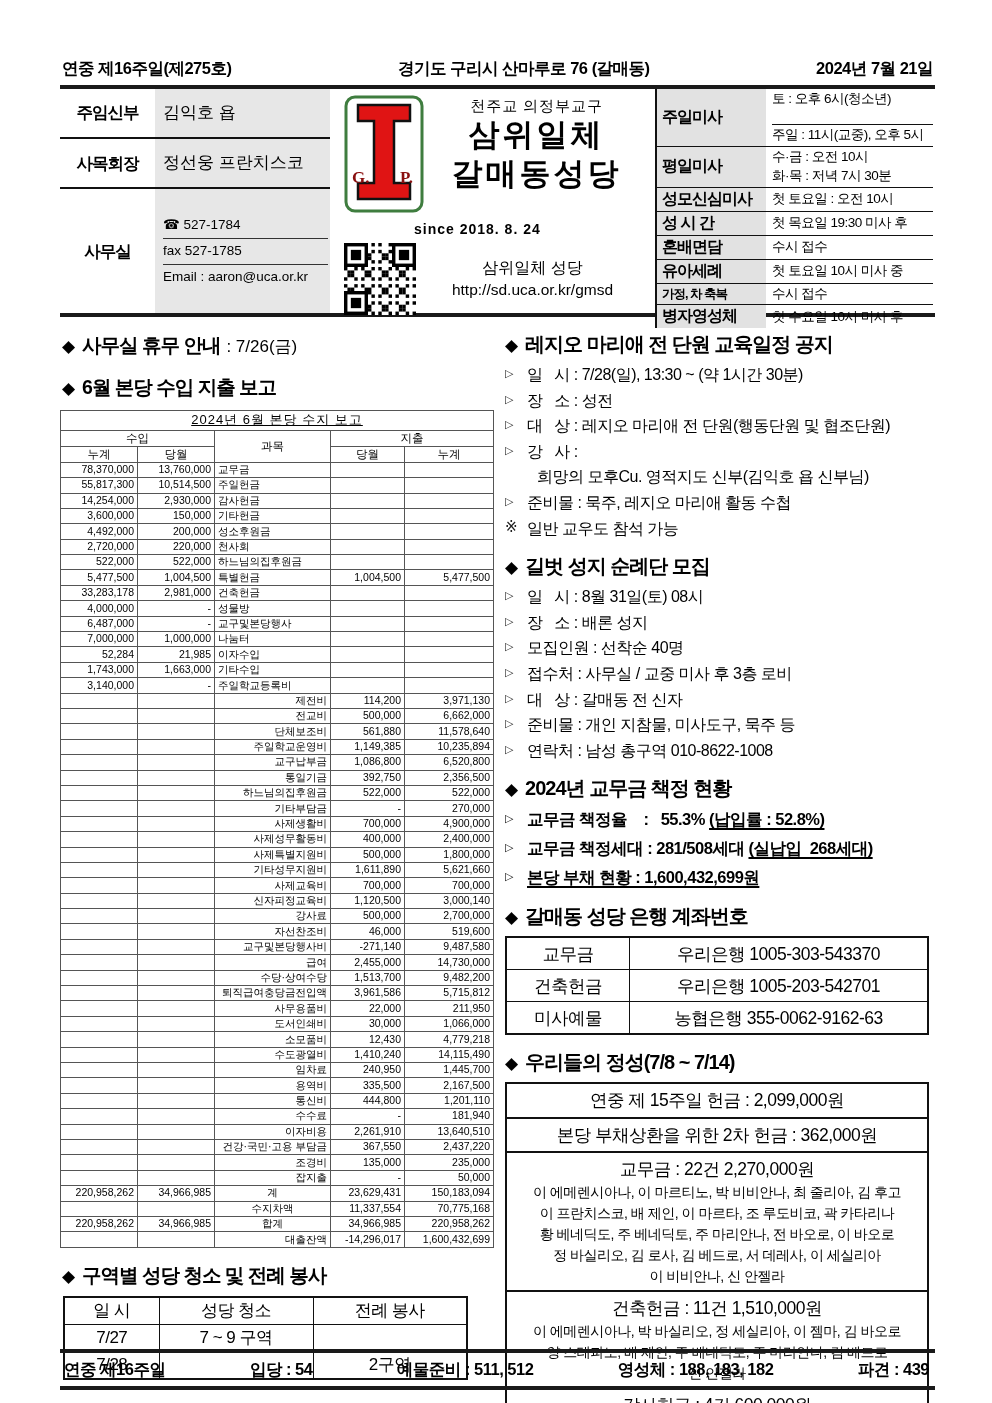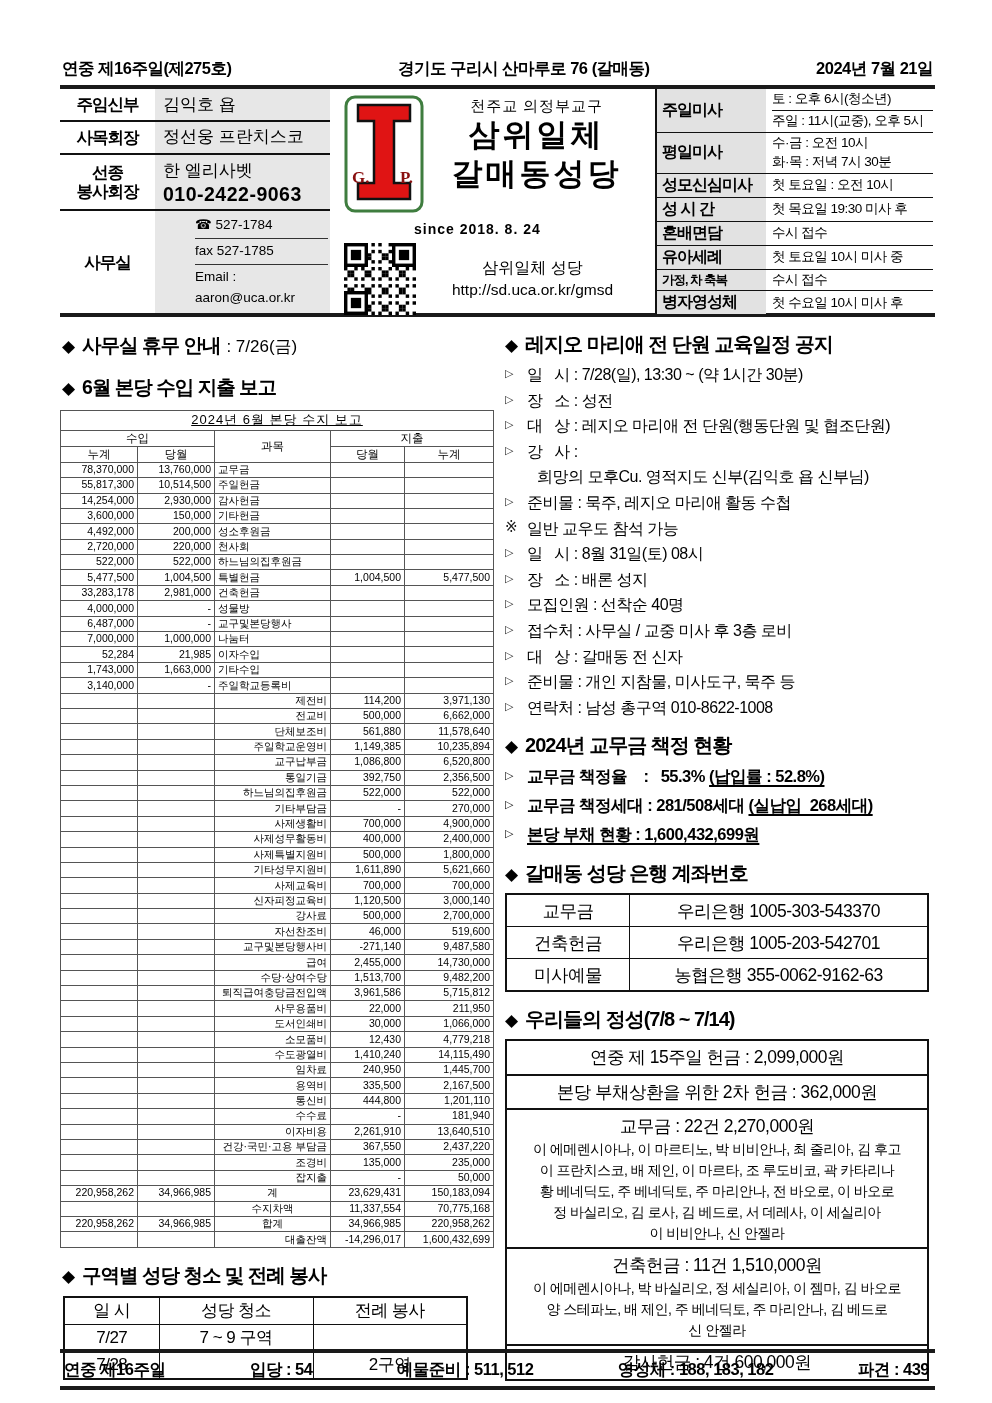--- a/index.html
+++ b/index.html
@@ -14,40 +14,40 @@
   .masthead{display:flex;height:224px;}
   table{border-collapse:collapse;}
   .contacts{width:270px;table-layout:fixed;}
   .contacts tr{border-bottom:2px solid #111;}
   .contacts tr:last-child{border-bottom:none;}
   .contacts th{width:95px;font-size:16.5px;font-weight:bold;text-align:center;
                vertical-align:middle;line-height:1.15;letter-spacing:-1px;padding:0;}
   .contacts td{background:#e7e7e7;padding:2px 2px 2px 8px;vertical-align:middle;}
   .cl-v{font-size:17px;line-height:1.5;}
   .cl-vb{font-size:19.5px;font-weight:bold;letter-spacing:0.5px;}
-  .cl-sm{font-size:13.5px;line-height:1.55;margin-left:32px;}
+  .cl-sm{font-size:13.5px;line-height:1.55;}
   .subline{border-top:1px solid #333;padding-top:2px;margin-top:2px;}
   .center-block{width:325px;box-sizing:border-box;padding:6px 6px 0 14px;}
   .id-top{display:flex;}
   .id-names{flex:1;text-align:center;padding-top:2px;}
   .diocese{font-size:15px;letter-spacing:1px;font-family:"Liberation Serif","DejaVu Serif",serif;}
   .cname{font-size:31px;font-weight:900;letter-spacing:3px;line-height:1.25;}
   .since{font-weight:bold;font-size:14px;margin:8px 0 6px 70px;letter-spacing:1px;}
   .id-bottom{display:flex;align-items:center;}
   .qr-cap{flex:1;text-align:center;font-size:16px;line-height:1.4;}
   .qr-cap .url{font-size:15.5px;}
   .schedule{width:278px;table-layout:fixed;border-left:2px solid #111;}
   .schedule tr{border-bottom:1.5px solid #111;}
   .schedule tr:last-child{border-bottom:none;}
   .schedule th{width:104px;background:#e2e2e2;font-size:16px;font-weight:bold;
                text-align:left;padding:1px 0 1px 5px;letter-spacing:-1px;vertical-align:middle;}
   .schedule th.sm{font-size:12.5px;}
   .schedule td{font-size:13.5px;padding:1px 0 1px 6px;letter-spacing:-0.5px;vertical-align:middle;}
   .schedule td .vline{line-height:1.4;}
-  .schedule td .vsplit{border-top:1.5px solid #111;margin-top:1px;padding-top:1px;}
+  .schedule td .vsplit{border-top:1.5px solid #111;margin-top:15px;padding-top:1px;}
   
   .cols{display:flex;}
   .col-left{width:445px;}
   .col-right{width:430px;}
   .dia{margin-right:8px;font-size:17px;}
   .ann{font-size:19.5px;font-weight:bold;margin:15px 0 0 2px;letter-spacing:-1px;}
   .annval{font-weight:normal;font-size:17px;margin-left:6px;letter-spacing:0;}
   
   .fin{width:433px;margin-top:9px;border:1.5px solid #333;table-layout:fixed;}
   .fin th,.fin td{border:1px solid #555;font-weight:normal;font-size:10.5px;
@@ -110,30 +110,20 @@
             <td>
               <div class="cl-v">김익호 욥</div>
             </td>
           </tr>
           <tr>
             <th>
               <div>사목회장</div>
             </th>
             <td>
               <div class="cl-v">정선웅 프란치스코</div>
-            </td>
-          </tr>
-          <tr>
-            <th>
-              <div>선종</div>
-              <div>봉사회장</div>
-            </th>
-            <td>
-              <div class="cl-v">한 엘리사벳</div>
-              <div class="cl-vb">010-2422-9063</div>
             </td>
           </tr>
           <tr>
             <th>
               <div>사무실</div>
             </th>
             <td>
               <div class="cl-sm">☎  527-1784</div>
               <div class="cl-sm subline">fax 527-1785</div>
               <div class="cl-sm subline">Email : aaron@uca.or.kr</div>
@@ -789,20 +779,23 @@
               <span class="t">준비물 : 묵주, 레지오 마리애 활동 수첩</span>
             </div>
             <div class="item">
               <span class="b note">※</span>
               <span class="t">일반 교우도 참석 가능</span>
             </div>
           </div>
       </div>
 
       <div class="sec">
+        <div class="sec-title">
+          <span class="dia">◆</span><span>길벗 성지 순례단 모집</span>
+        </div>
         <div>
             <div class="item">
               <span class="b">▷</span>
               <span class="t">일   시 : 8월 31일(토) 08시</span>
             </div>
             <div class="item">
               <span class="b">▷</span>
               <span class="t">장   소 : 배론 성지</span>
             </div>
             <div class="item">

